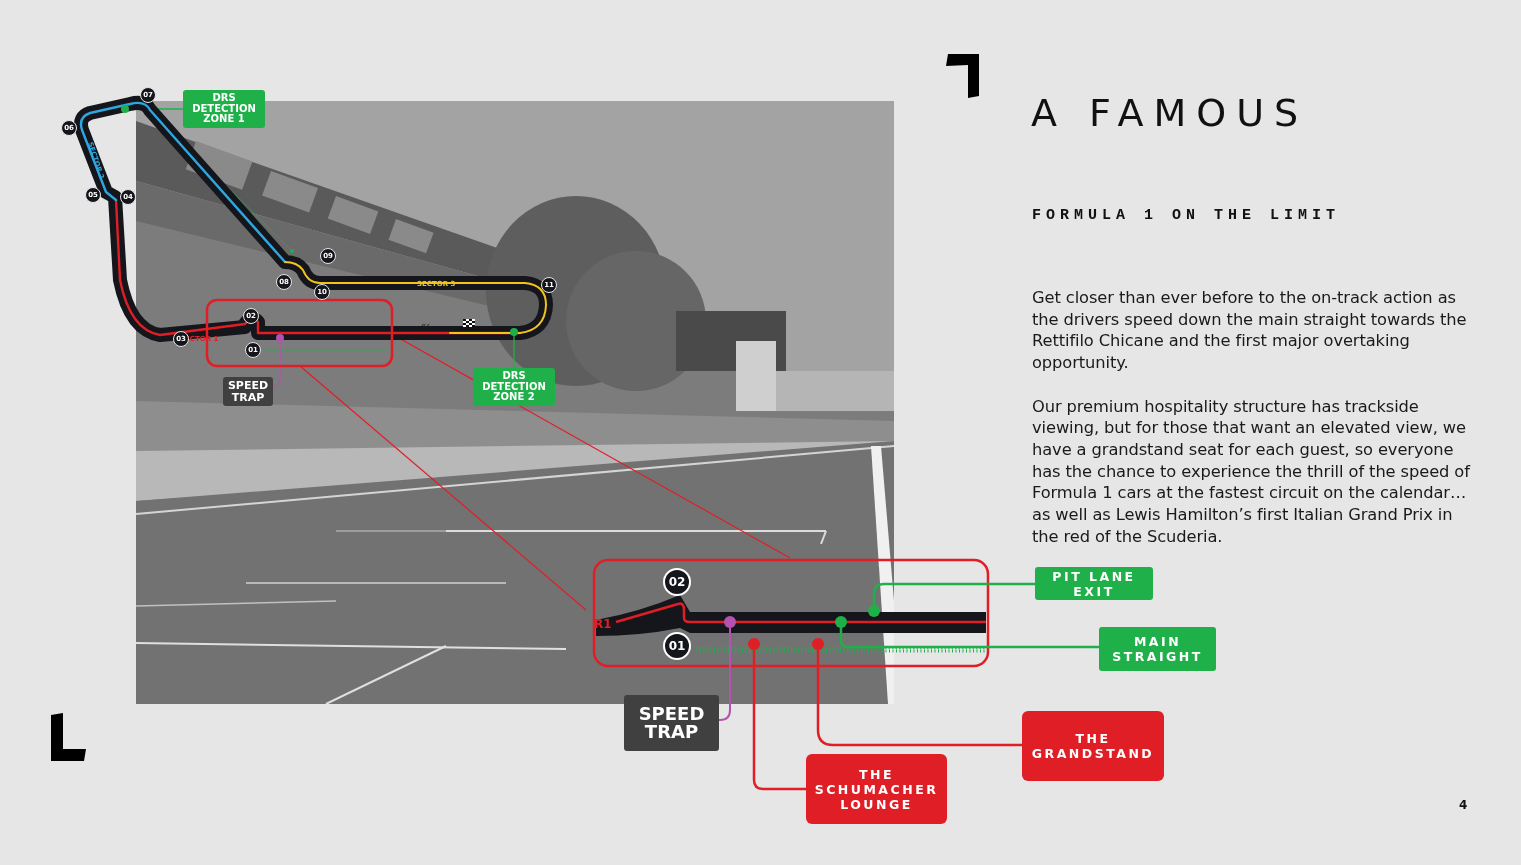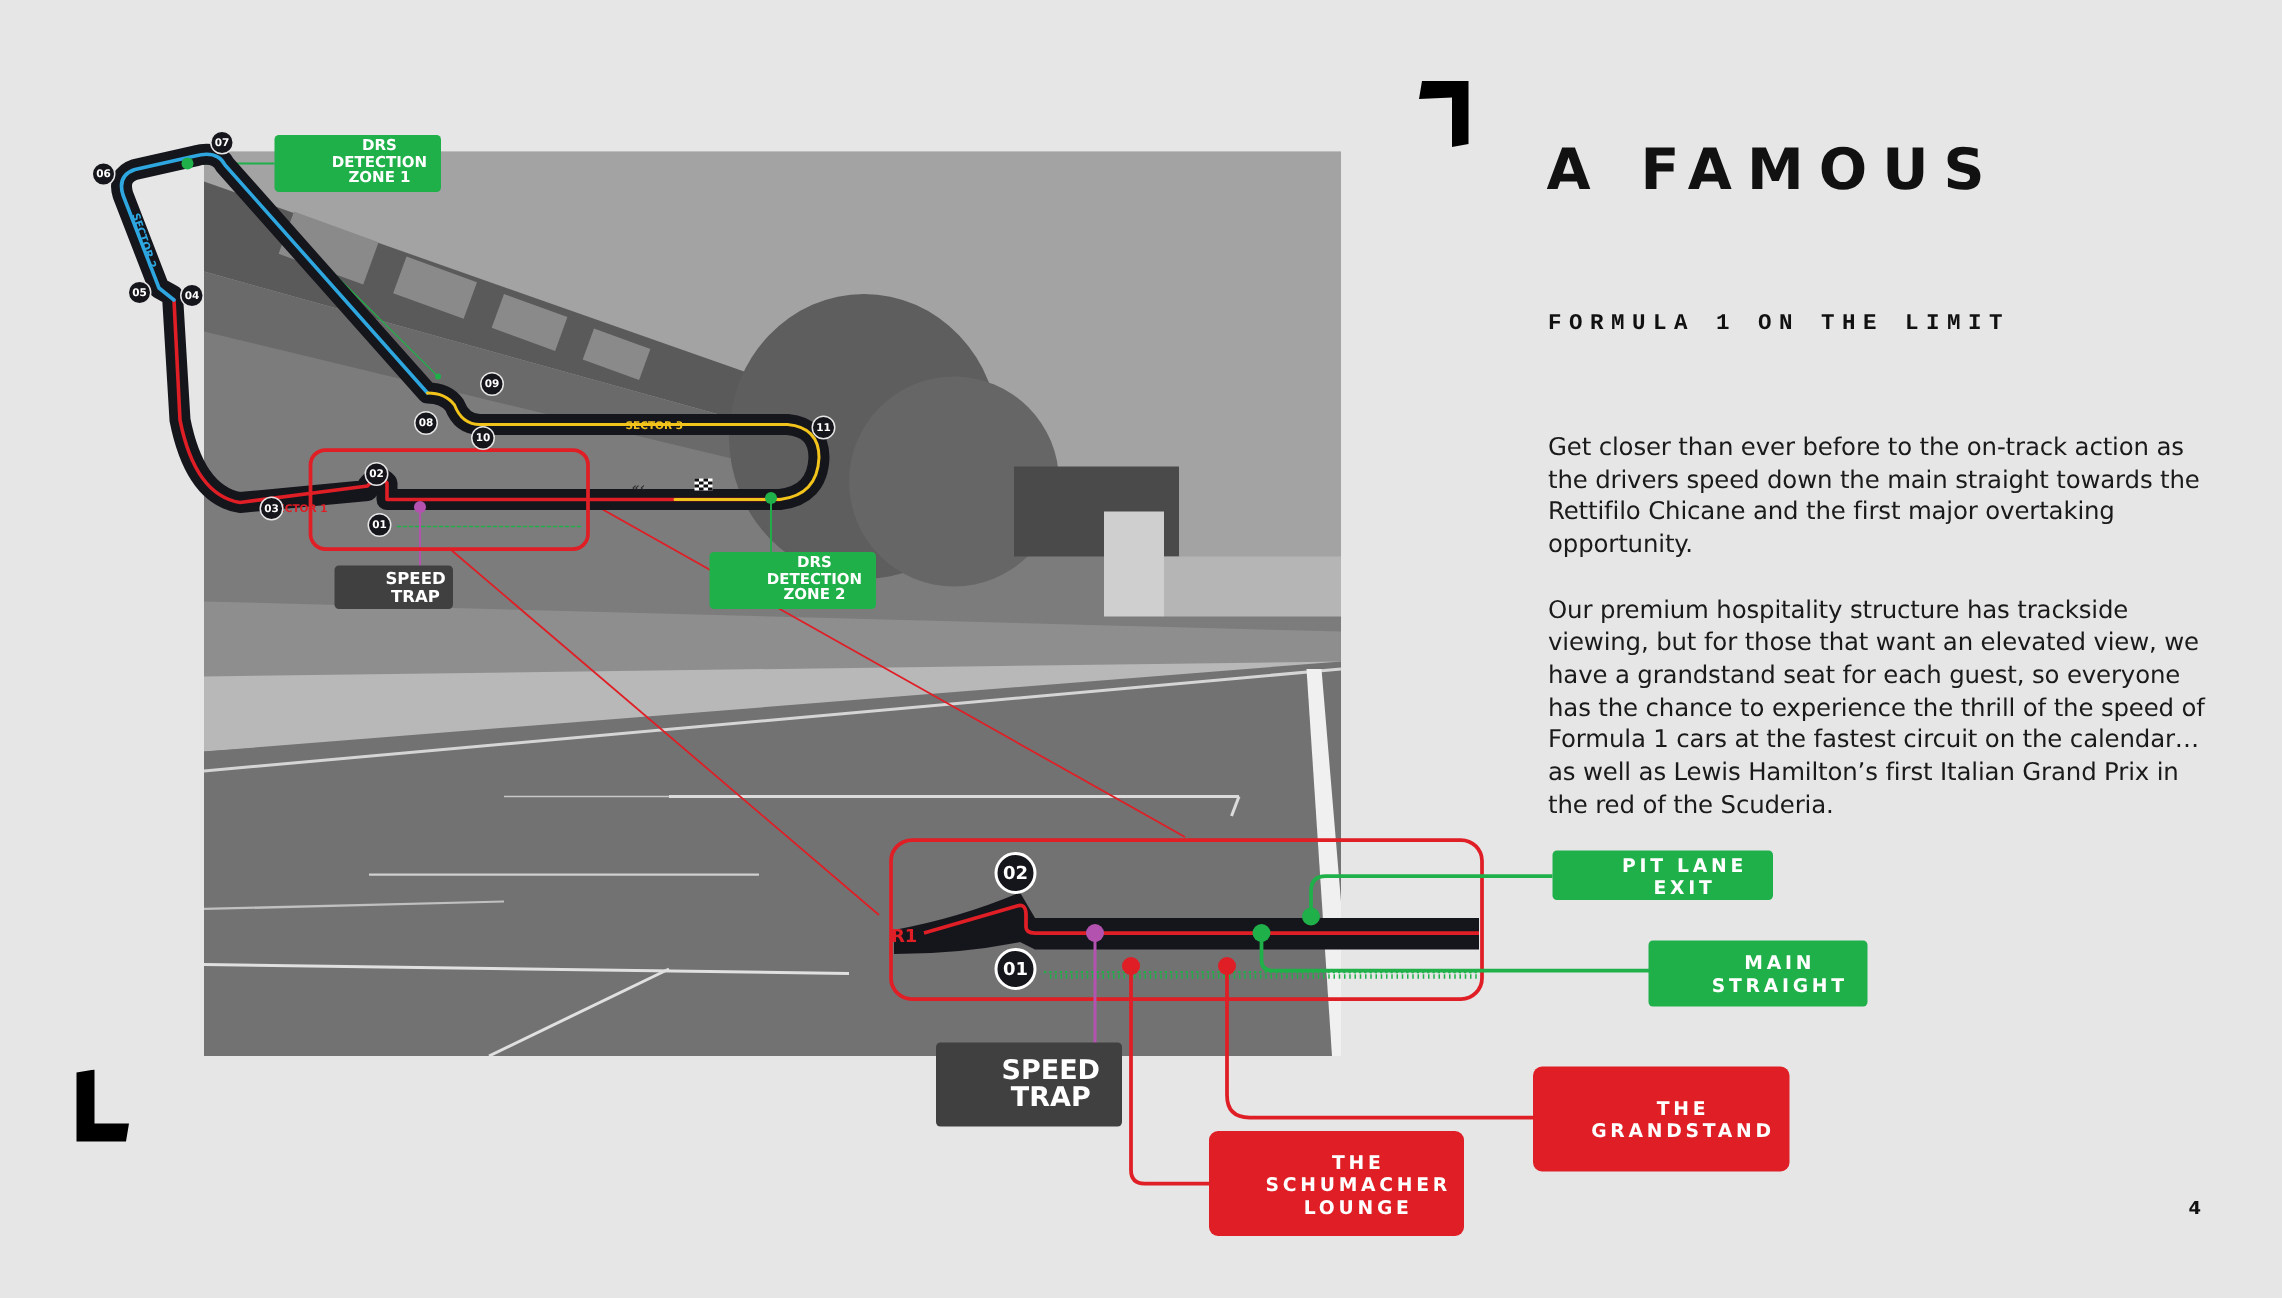--- a/index.html
+++ b/index.html
@@ -16,21 +16,21 @@
   }
   .photo svg { position:absolute; left:0; top:0; }
   .overlay { position:absolute; left:0; top:0; width:1521px; height:865px; pointer-events:none; }
   .overlay > * { pointer-events:auto; }
 
   .bracket-tr { position:absolute; left:946px; top:52px; width:34px; height:46px; }
   .bracket-bl { position:absolute; left:50px; top:713px; width:36px; height:49px; }
 
   .title {
     position:absolute; left:1031px; top:90px;
-    font-family:"DejaVu Sans", sans-serif; font-weight:bold;
+    font-family:"DejaVu Sans", sans-serif; font-weight:normal;
     font-size:38px; line-height:46px; letter-spacing:10px; margin:0;
   }
   .subtitle {
     position:absolute; left:1032px; top:207px;
     font-family:Liberation Mono, monospace; font-weight:bold;
     font-size:15px; letter-spacing:5px; margin:0;
   }
   .body-text {
     position:absolute; left:1032px; top:245px; width:440px;
     font-family:"DejaVu Sans", sans-serif; font-size:16.3px; line-height:21.7px;
@@ -39,21 +39,21 @@
   .body-text p { margin:0 0 21.7px 0; }
   .page-num {
     position:absolute; left:1459px; top:798px; font-family:"DejaVu Sans", sans-serif;
     font-weight:bold; font-size:12px;
   }
 
   .tag {
     position:absolute; color:#fff; 
     font-family:"DejaVu Sans", sans-serif; font-weight:bold;
     display:flex; align-items:center; justify-content:center; flex-direction:column;
-    border-radius:3px; line-height:1.05;padding-left:29px;
+    border-radius:3px; line-height:1.05;
   }
   .tag.green { background:#1fb04a; }
   .tag.red { background:#e01e26; border-radius:6px; }
   .tag.purple { background:#404040; }
   .tag span { display:block; }
   .sm { font-size:10px; letter-spacing:0; }
   .md { font-size:12.5px; letter-spacing:2.5px; line-height:1.2; }
   .lg { font-size:18px; letter-spacing:0; line-height:1.0; }
 
   .node {
@@ -183,21 +183,21 @@
     <circle cx="818" cy="644" r="6" fill="#e01e26"></circle>
     <text x="594" y="628" font-size="12" font-weight="bold" fill="#e01e26" font-family="DejaVu Sans, sans-serif">R1</text>
   </g>
 </svg>
 
 <div class="node" style="left:245px;top:342px;">01</div>
 <div class="node" style="left:243px;top:308px;">02</div>
 <div class="node" style="left:141px;top:331px;margin-left:32px;">03</div>
 <div class="node" style="left:120px;top:189px;">04</div>
 <div class="node" style="left:85px;top:187px;">05</div>
-<div class="node" style="left:61px;top:108px;">06</div>
+<div class="node" style="left:61px;top:120px;">06</div>
 <div class="node" style="left:140px;top:87px;">07</div>
 <div class="node" style="left:276px;top:274px;">08</div>
 <div class="node" style="left:320px;top:248px;">09</div>
 <div class="node" style="left:314px;top:284px;">10</div>
 <div class="node" style="left:541px;top:277px;">11</div>
 
 <div class="node big" style="left:663px;top:568px;">02</div>
 <div class="node big" style="left:663px;top:632px;">01</div>
 
 <div class="tag green sm" style="left:183px;top:90px;width:82px;height:38px;">

